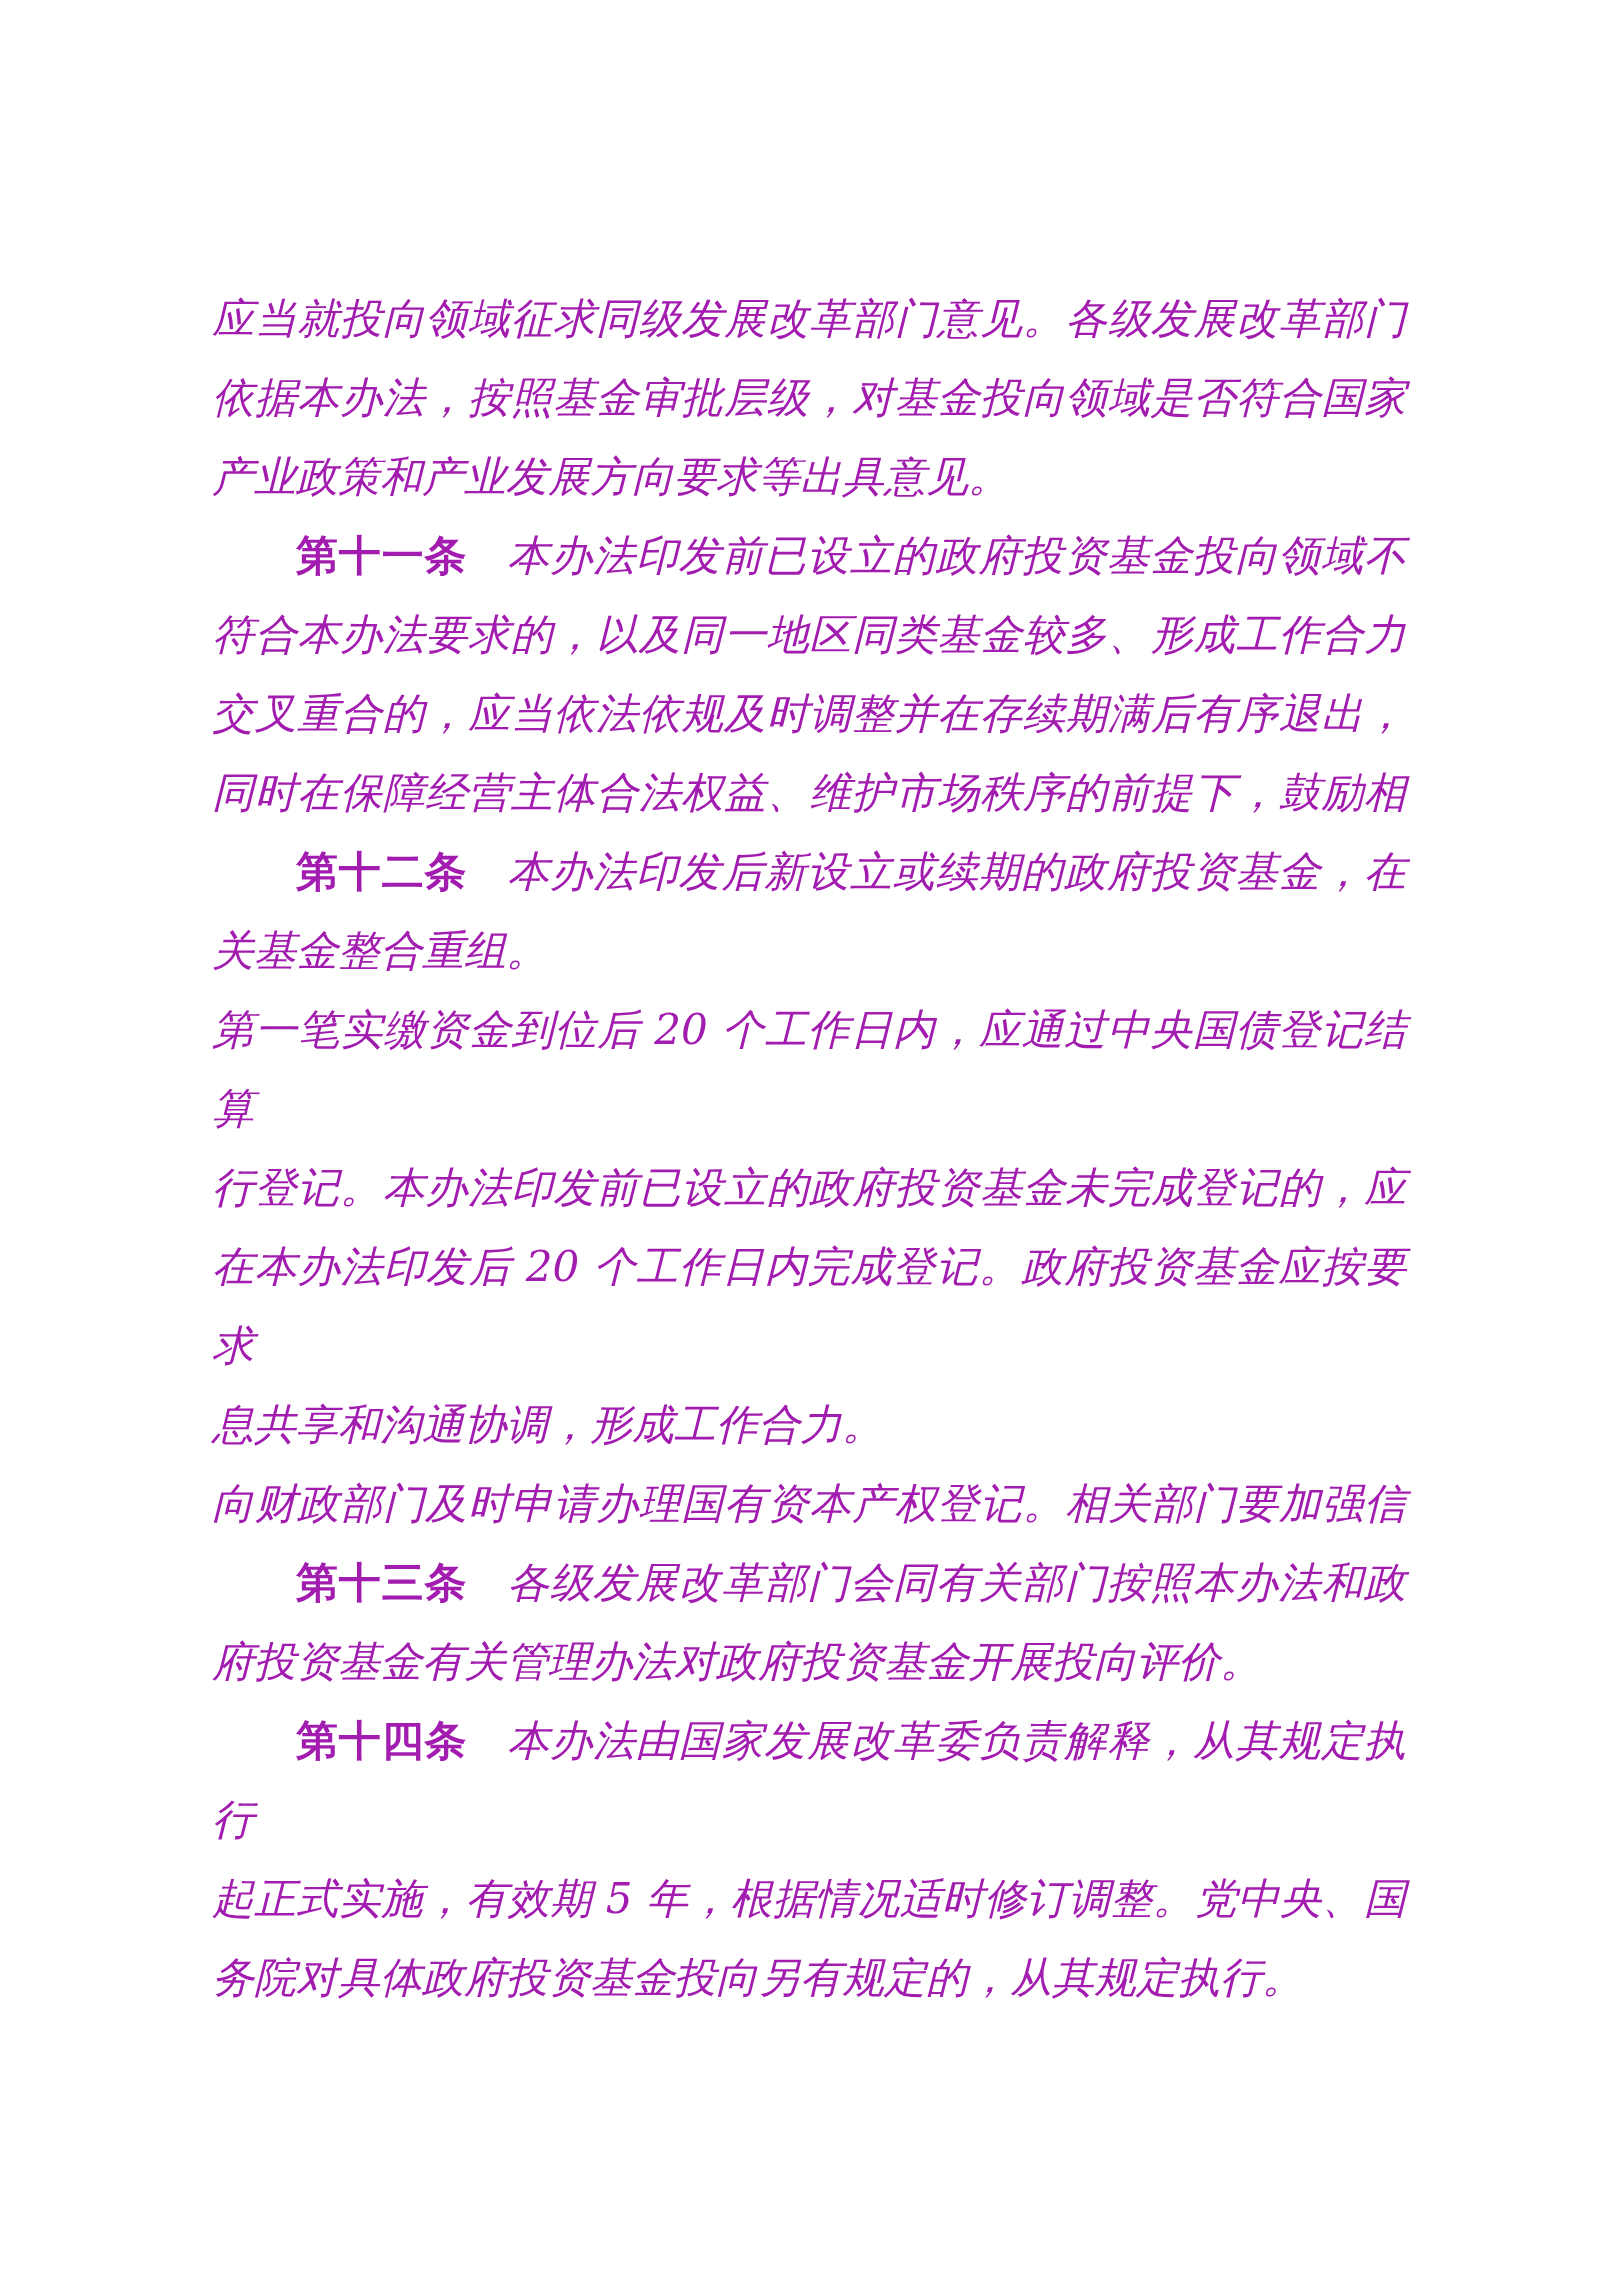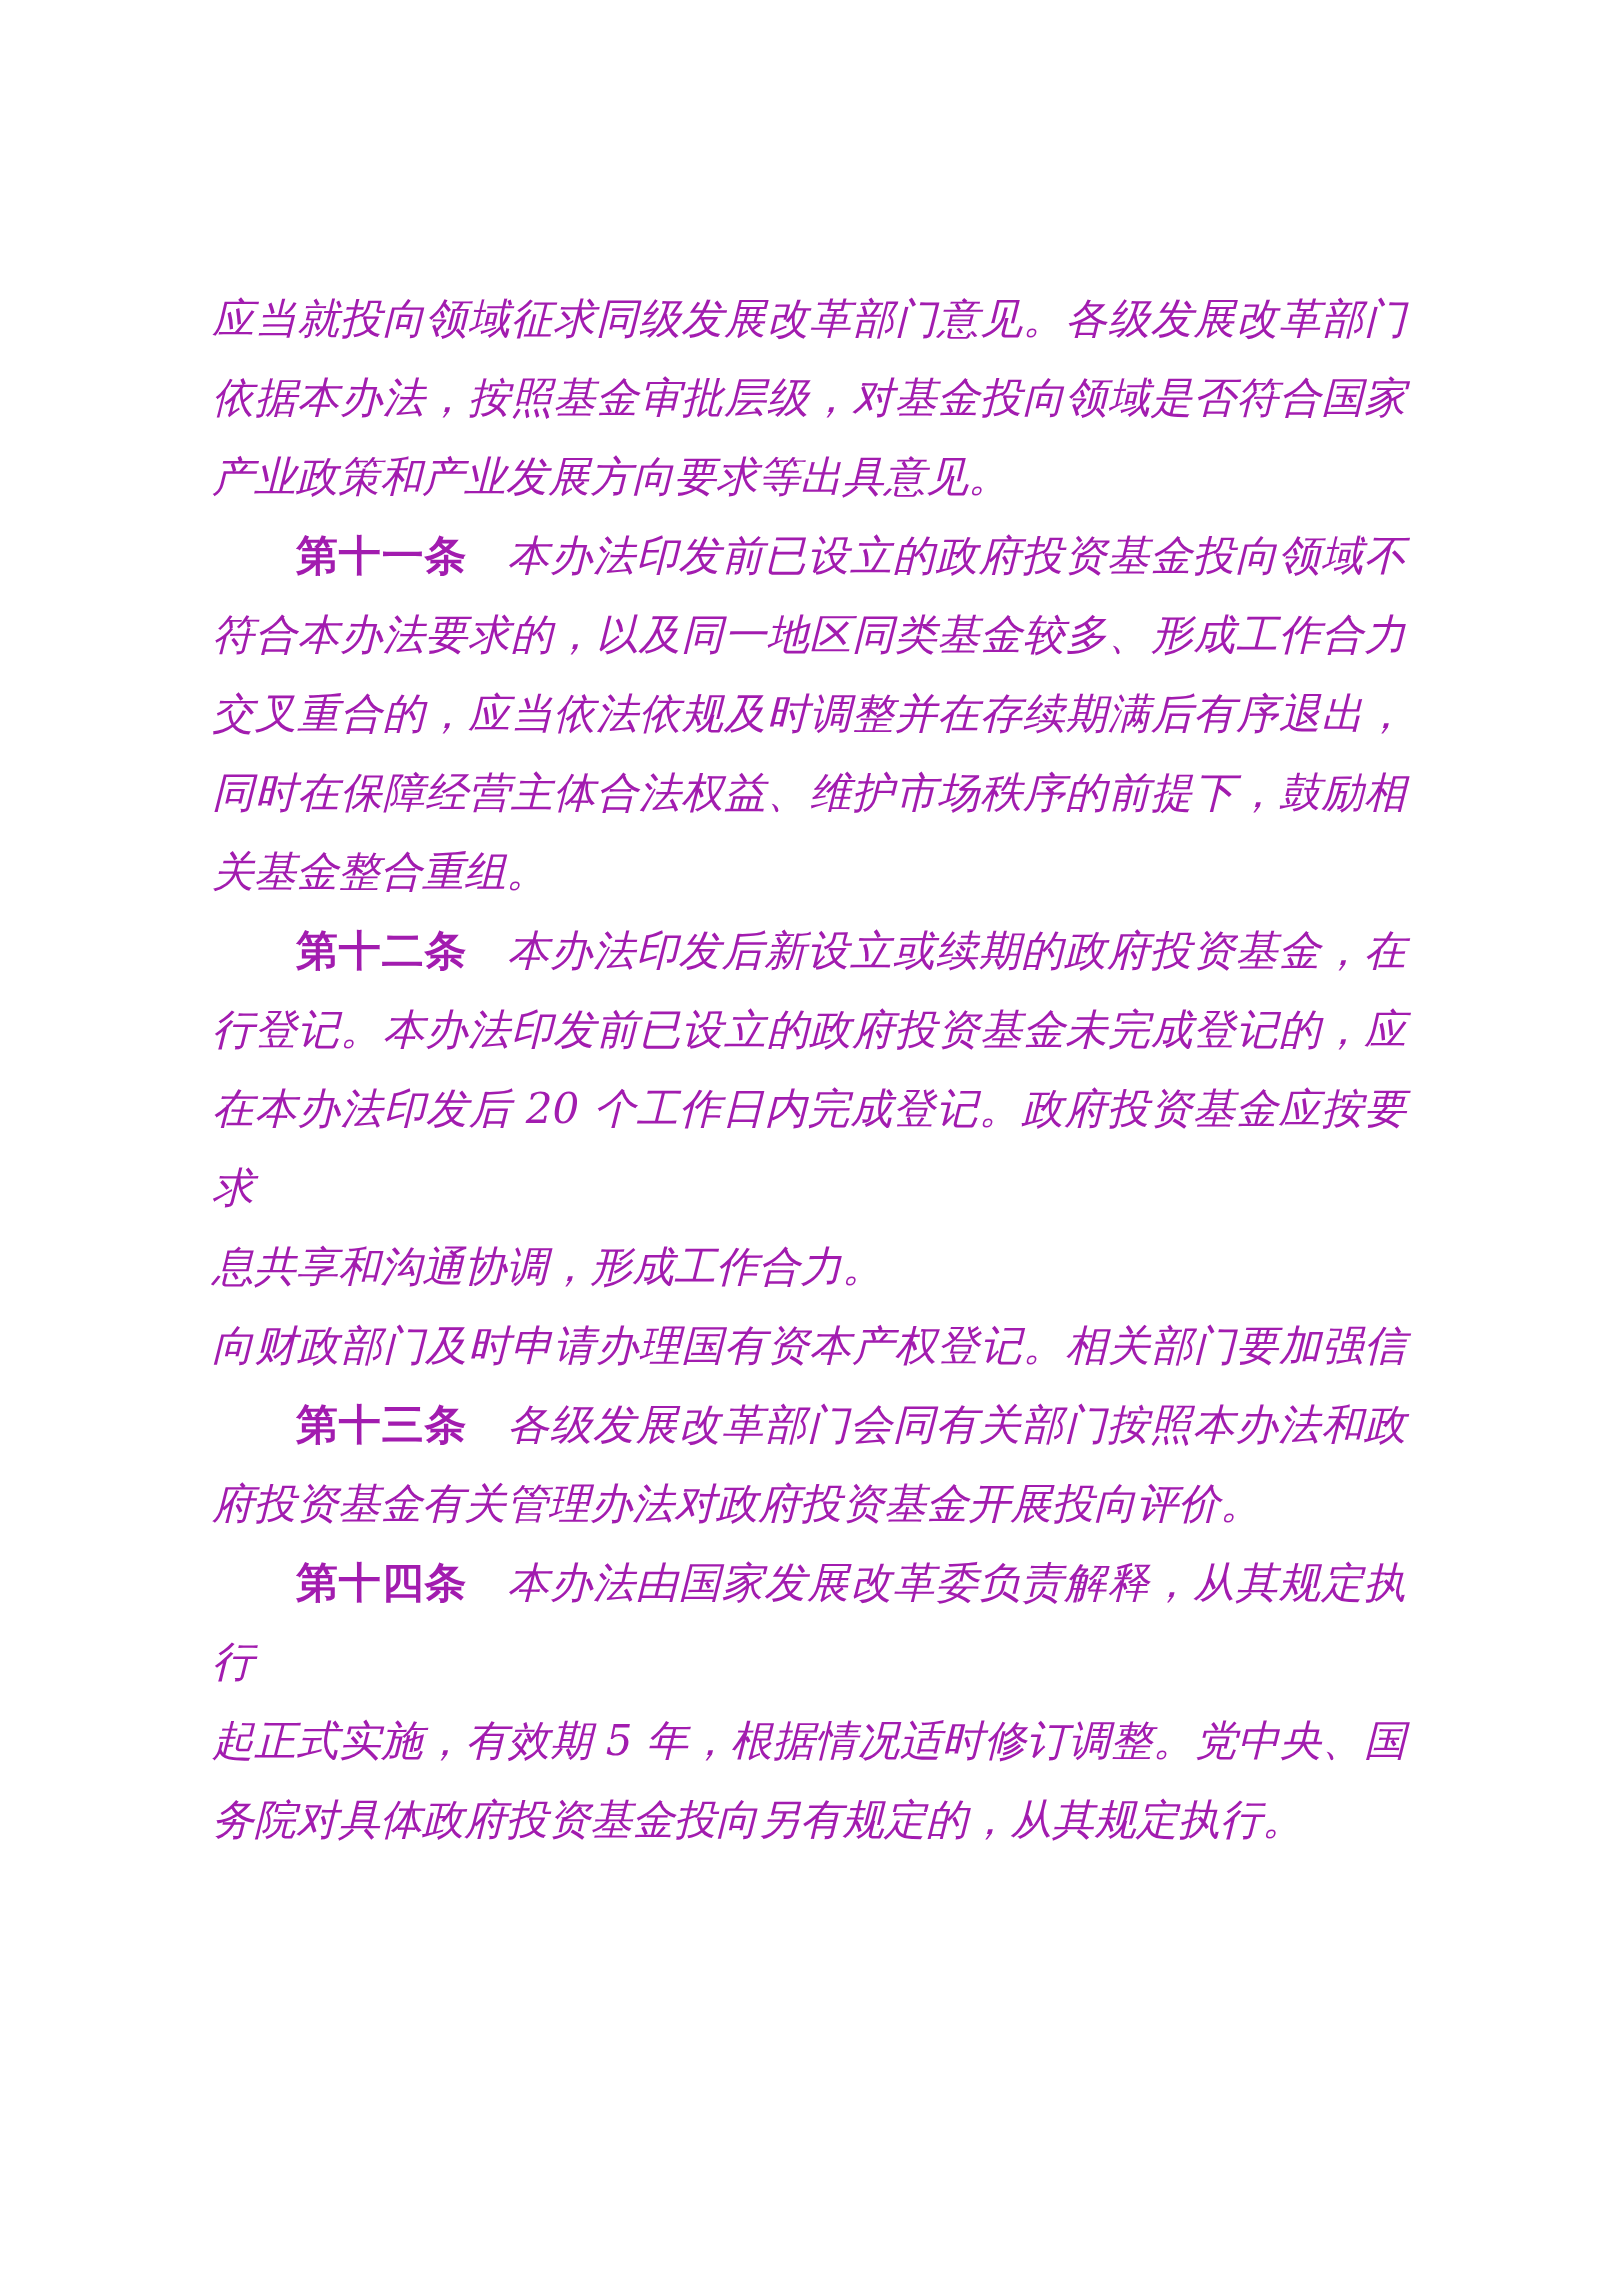--- a/index.html
+++ b/index.html
@@ -43,22 +43,23 @@
 <body>
 
 <div class="textblock" id="textblock">
     <div class="line"><span class="seg-r">应当就投向领域征求同级发展改革部门意见。各级发展改革部门</span></div>
     <div class="line"><span class="seg-r">依据本办法，按照基金审批层级，对基金投向领域是否符合国家</span></div>
     <div class="line end"><span class="seg-r">产业政策和产业发展方向要求等出具意见。</span></div>
     <div class="line indent"><span class="seg-b">第十一条</span><span class="seg-r">本办法印发前已设立的政府投资基金投向领域不</span></div>
     <div class="line"><span class="seg-r">符合本办法要求的，以及同一地区同类基金较多、形成工作合力</span></div>
     <div class="line"><span class="seg-r">交叉重合的，应当依法依规及时调整并在存续期满后有序退出，</span></div>
     <div class="line"><span class="seg-r">同时在保障经营主体合法权益、维护市场秩序的前提下，鼓励相</span></div>
+    <div class="line indent"><span class="seg-b">第十二条</span><span class="seg-r">本办法印发后新设立或续期的政府投资基金，在</span></div>
     <div class="line end"><span class="seg-r">关基金整合重组。</span></div>
-    <div class="line indent"><span class="seg-b">第十二条</span><span class="seg-r">本办法印发后新设立或续期的政府投资基金，在</span></div>
+    <div class="line"><span class="seg-r">第一笔实缴资金到位后 20 个工作日内，应通过中央国债登记结算</span></div>
     <div class="line"><span class="seg-r">行登记。本办法印发前已设立的政府投资基金未完成登记的，应</span></div>
     <div class="line"><span class="seg-r">在本办法印发后 20 个工作日内完成登记。政府投资基金应按要求</span></div>
     <div class="line end"><span class="seg-r">息共享和沟通协调，形成工作合力。</span></div>
     <div class="line"><span class="seg-r">向财政部门及时申请办理国有资本产权登记。相关部门要加强信</span></div>
     <div class="line indent"><span class="seg-b">第十三条</span><span class="seg-r">各级发展改革部门会同有关部门按照本办法和政</span></div>
     <div class="line end"><span class="seg-r">府投资基金有关管理办法对政府投资基金开展投向评价。</span></div>
     <div class="line indent"><span class="seg-b">第十四条</span><span class="seg-r">本办法由国家发展改革委负责解释，从其规定执行</span></div>
     <div class="line"><span class="seg-r">起正式实施，有效期 5 年，根据情况适时修订调整。党中央、国</span></div>
     <div class="line end"><span class="seg-r">务院对具体政府投资基金投向另有规定的，从其规定执行。</span></div>
   </div>

